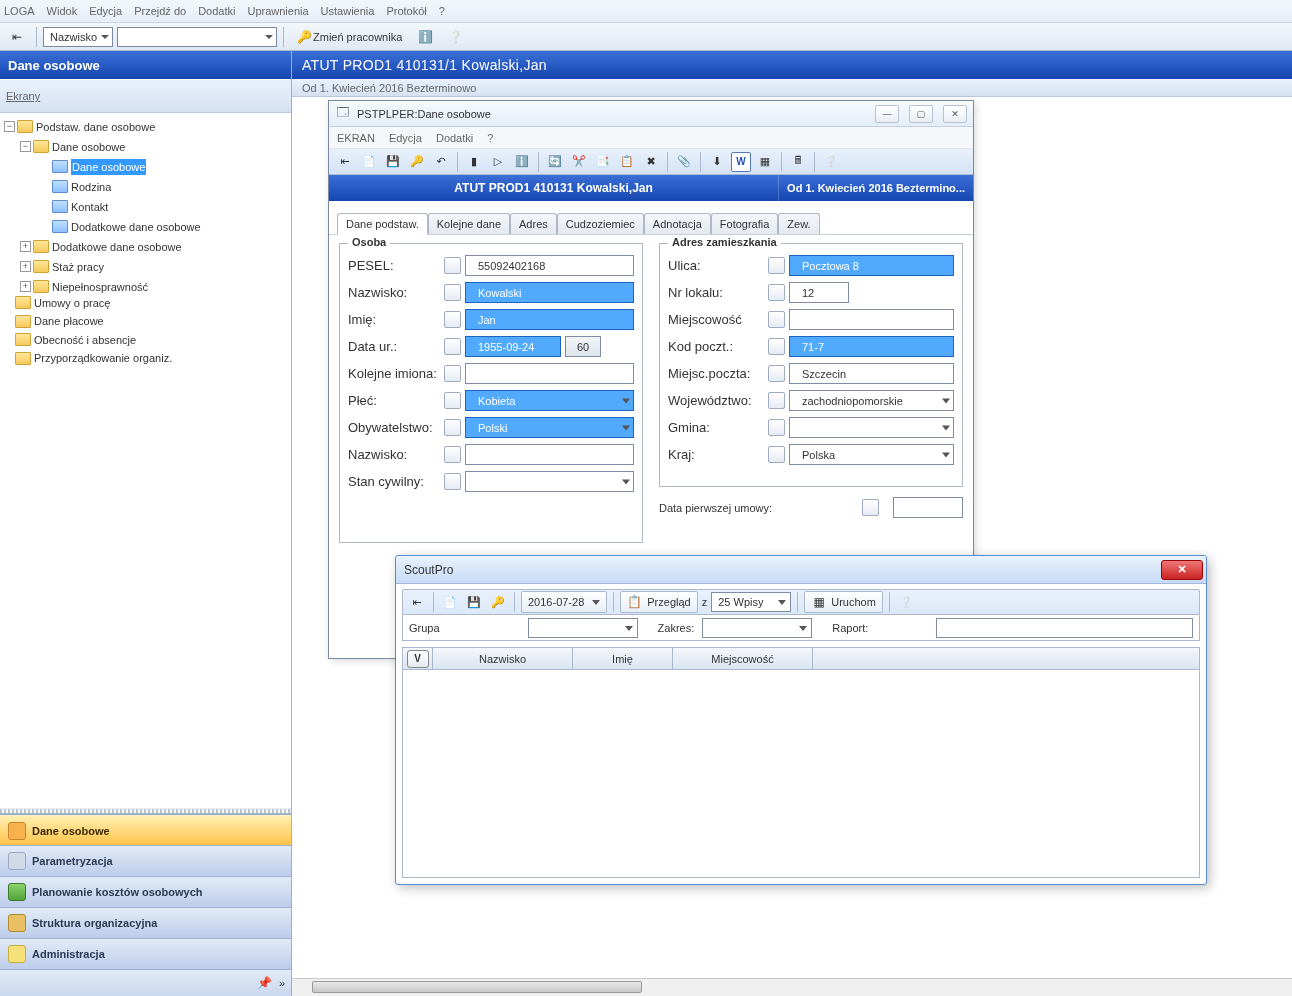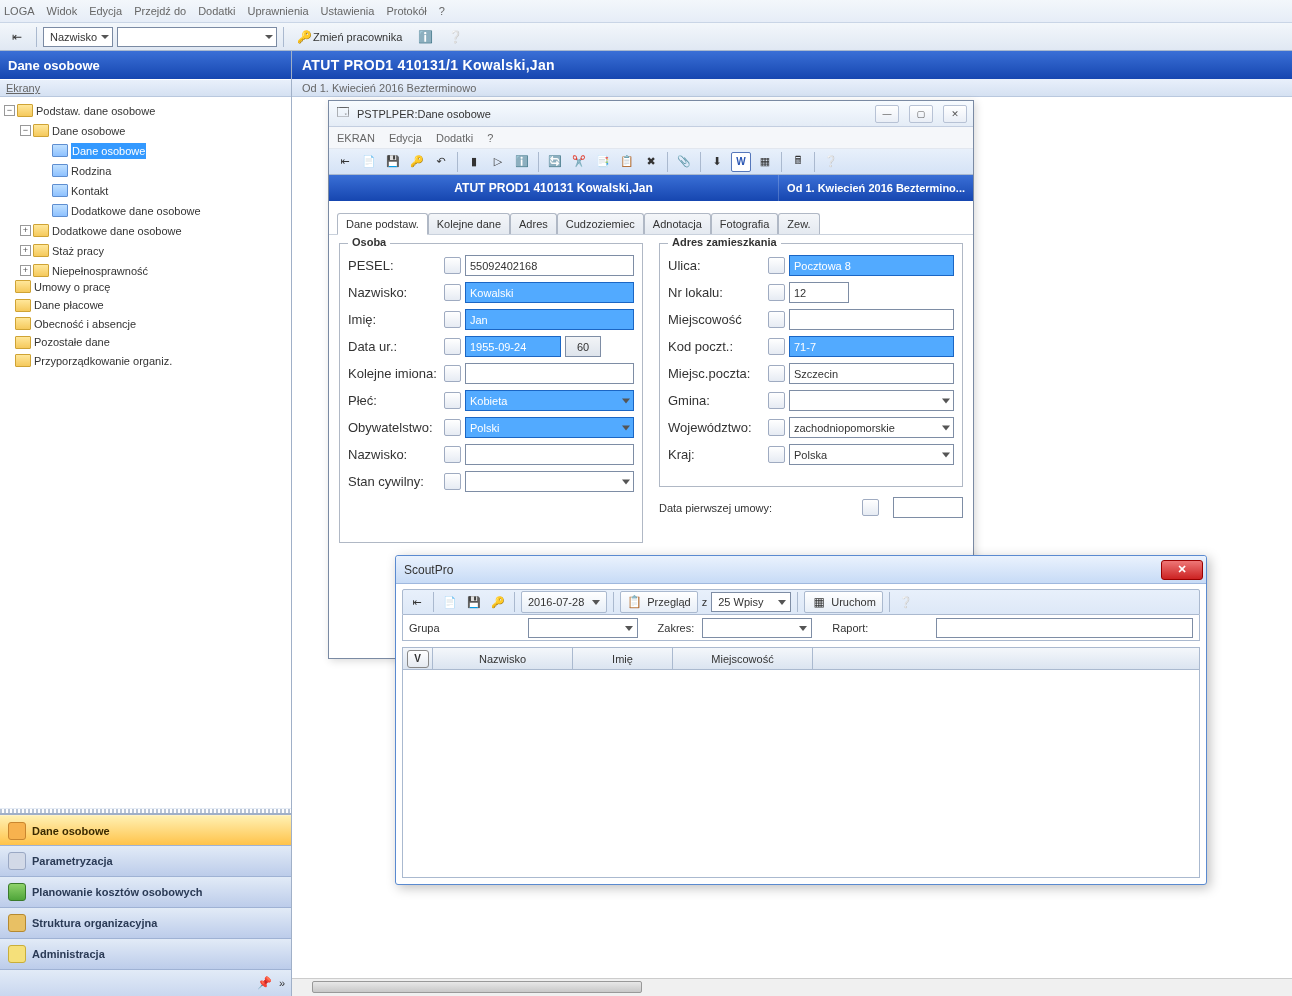--- a/index.html
+++ b/index.html
@@ -98,21 +98,21 @@
     align-items: center;
     padding: 0 8px;
   }
   .left-subheader {
     height: 18px;
     background: linear-gradient(#e9f0fb, #d5e1f2);
     border-top: 1px solid #fff;
     border-bottom: 1px solid #b9c8de;
     display: flex;
     align-items: center;
-    padding: 0 6px;
+    padding: 16px 6px;
     font-size: 11px;
     color: #666;
     text-decoration: underline;
   }
 
   
   .tree {
     flex: 1;
     padding: 4px 2px;
     overflow-y: auto;
@@ -185,21 +185,21 @@
   }
   .nav-icon {
     width: 18px; height: 18px; border-radius: 3px;
   }
 
   
   .right-header {
     height: 28px;
     background: linear-gradient(#3a6fd6,#1646b0);
     color: #fff;
-    font-weight: bold;
+    font-weight: normal;
     font-size: 14px;
     display: flex;
     align-items: center;
     padding: 0 10px;
     letter-spacing: .3px;
   }
   .right-subheader {
     height: 18px;
     background: linear-gradient(#e9f0fb,#d5e1f2);
     border-bottom: 1px solid #b9c8de;
@@ -352,21 +352,21 @@
     border: 1px solid #9fabc1;
     border-radius: 2px;
     margin-right: 4px;
     flex-shrink: 0;
   }
   .fval {
     flex: 1;
     height: 21px;
     border: 1px solid #7e8da5;
     background: #fff;
-    padding: 2px 4px;
+    padding: 2px 12px;
     font-size: 11px;
     display: flex;
     align-items: center;
     position: relative;
   }
   .fval.sel { background: #52aaff; color: #fff; border-color:#1b66c4;}
   .fval.combo { padding-right: 18px; }
   .fval .arrow {
     position: absolute;
     right: 3px; top: 50%; transform: translateY(-50%);
@@ -615,25 +615,20 @@
         <span>Dane płacowe</span>
           </span>
       </div>
       <div class="tree-node"><span class="row">
         <span class="node-icon folder-icon" style="margin-left:11px;"></span>
         <span>Obecność i absencje</span>
           </span>
       </div>
       <div class="tree-node"><span class="row">
         <span class="node-icon folder-icon" style="margin-left:11px;"></span>
-        <span>Pozostałe dane</span>
-          </span>
-      </div>
-      <div class="tree-node"><span class="row">
-        <span class="node-icon folder-icon" style="margin-left:11px;"></span>
         <span>Przyporządkowanie organiz.</span>
           </span>
       </div>
     </div>
 
     <div class="grip"></div>
 
     <div class="nav-stack">
       <div class="nav-btn active">
         <span class="nav-icon" style="background:#f7b24e;border:1px solid #c9862f"></span>
@@ -815,32 +810,32 @@
             <label>Kod poczt.:</label>
             <span class="small-sq"></span>
             <div class="fval sel">71-7</div>
           </div>
           <div class="frow">
             <label>Miejsc.poczta:</label>
             <span class="small-sq"></span>
             <div class="fval">Szczecin</div>
           </div>
           <div class="frow">
+            <label>Województwo:</label>
+            <span class="small-sq"></span>
+            <div class="fval combo">
+                <span>zachodniopomorskie</span>
+                <span class="arrow"></span>
+              </div>
+          </div>
+          <div class="frow">
             <label>Gmina:</label>
             <span class="small-sq"></span>
             <div class="fval combo">
                 <span></span>
-                <span class="arrow"></span>
-              </div>
-          </div>
-          <div class="frow">
-            <label>Województwo:</label>
-            <span class="small-sq"></span>
-            <div class="fval combo">
-                <span>zachodniopomorskie</span>
                 <span class="arrow"></span>
               </div>
           </div>
           <div class="frow">
             <label>Kraj:</label>
             <span class="small-sq"></span>
             <div class="fval combo">
                 <span>Polska</span>
                 <span class="arrow"></span>
               </div>

